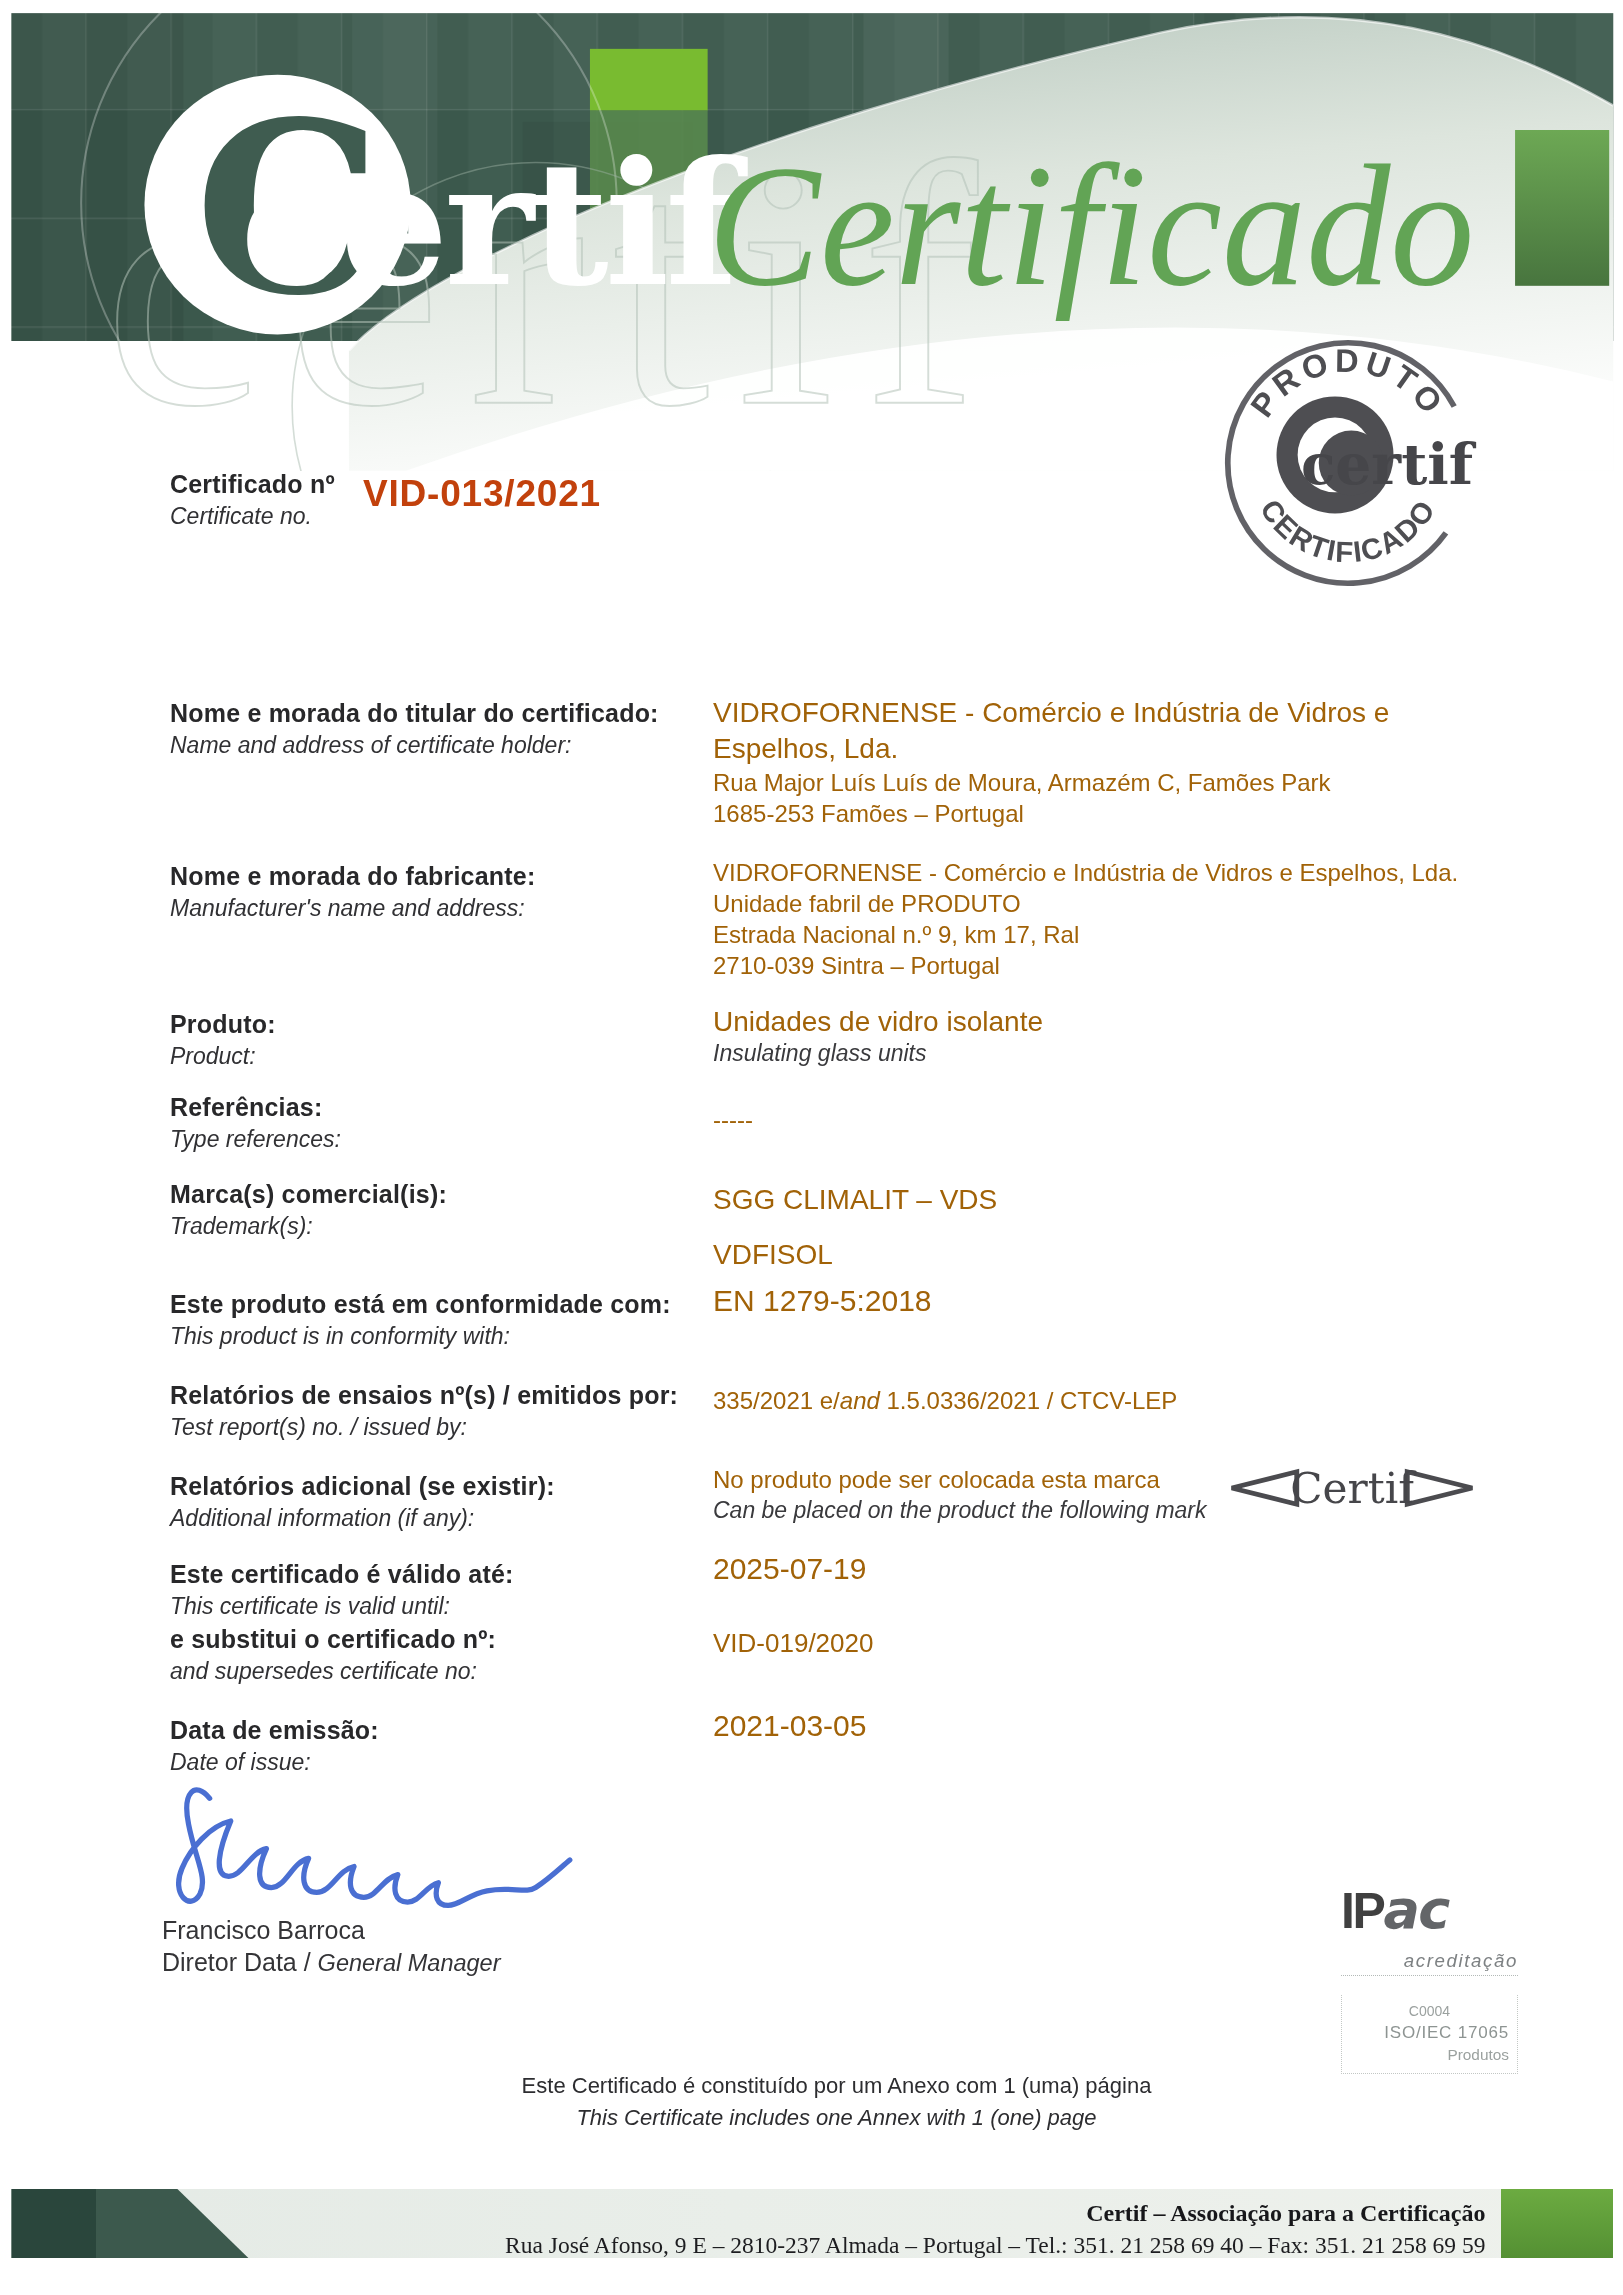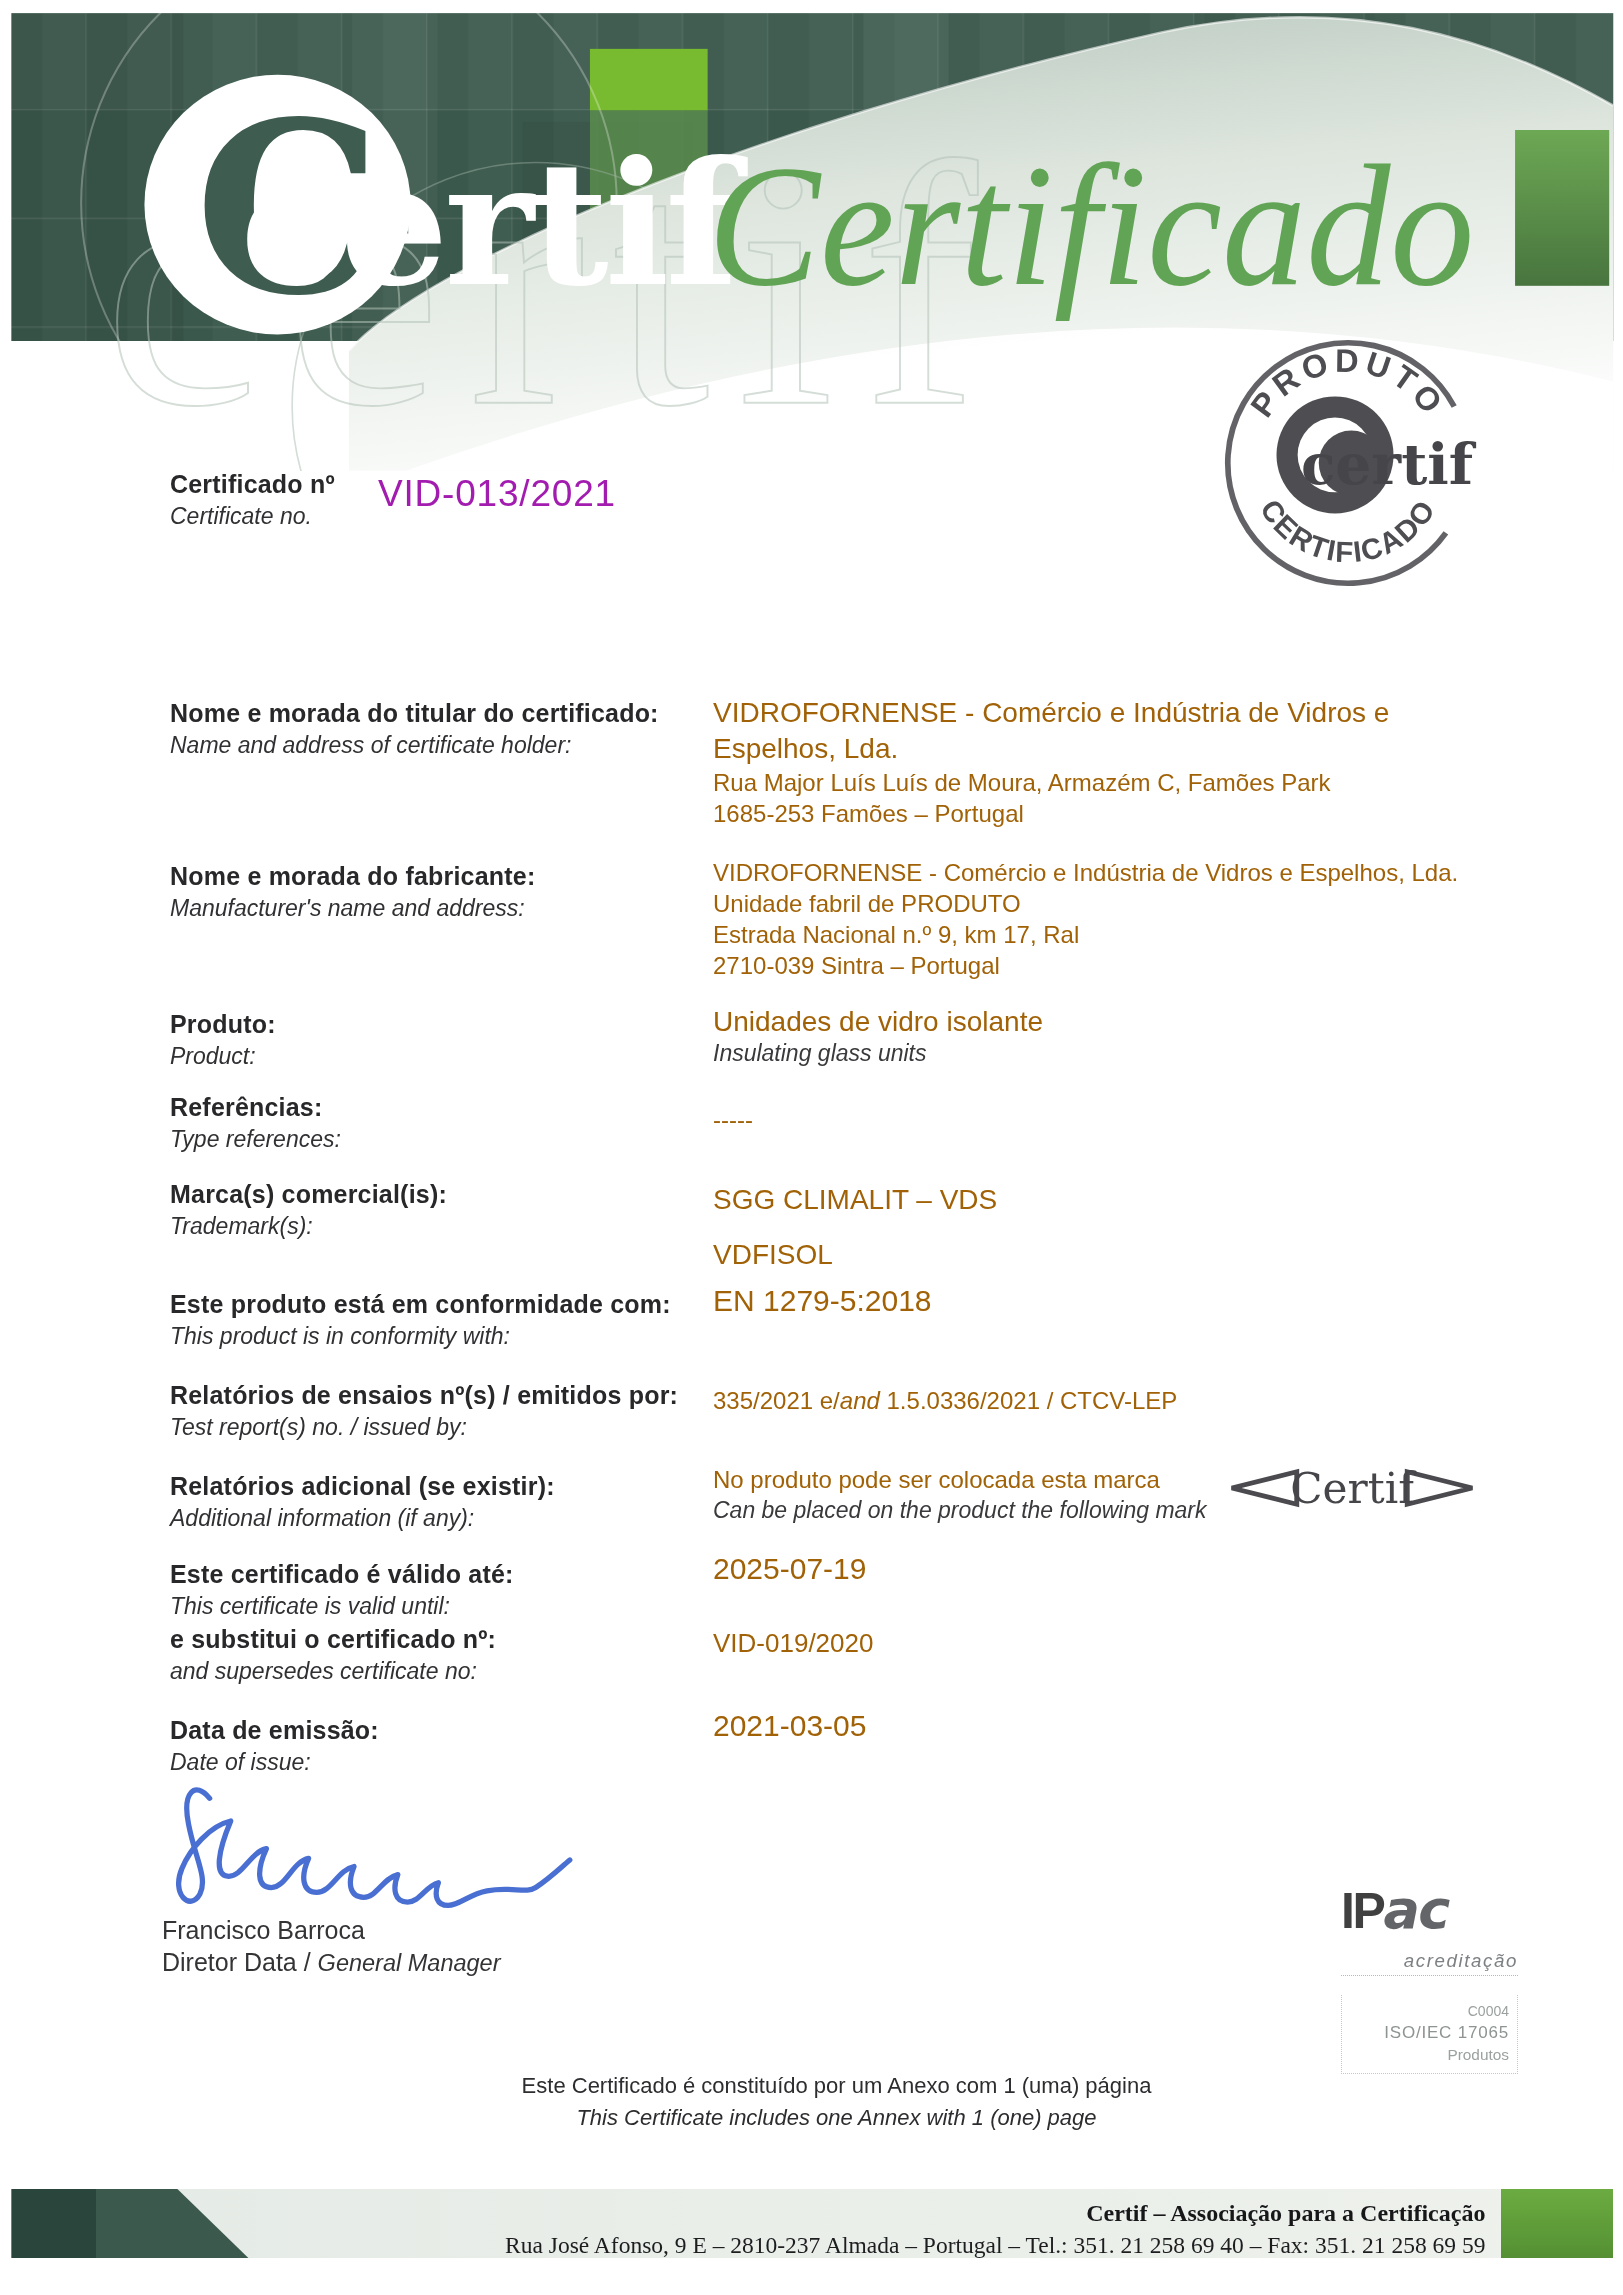--- a/index.html
+++ b/index.html
@@ -30,21 +30,21 @@
   .ipac { position:absolute; left:1341px; top:1885px; width:177px; }
   .ipac-logo { text-align:left; line-height:49px; white-space:nowrap; }
   .ipac-ip { font-family:"Liberation Sans",sans-serif; font-weight:bold; font-size:50px;
              color:#404040; letter-spacing:-2.4px; }
   .ipac-ac { font-family:"DejaVu Sans",sans-serif; font-weight:bold; font-style:italic;
              font-size:54px; color:#636568; letter-spacing:-1.6px; }
   .ipac-tag { margin-top:1.6px; text-align:right; font-style:italic; font-size:18.7px; letter-spacing:1.6px;
               color:#7d8183; border-bottom:1.6px dotted #b4bab7; padding-bottom:3.2px; }
   .ipac-box { margin-top:19.5px; border:1.6px dotted #c3c8c5; border-top:none; padding:6.5px 8px 8px 8px;
               text-align:right; color:#9ba19f; }
-  .ipac-code  { font-size:14px; line-height:19.5px; }
+  .ipac-code  { font-size:14px; line-height:19.5px;text-align:center; }
   .ipac-std   { font-size:17px; line-height:23px; color:#8d9492; letter-spacing:0.8px; }
   .ipac-scope { font-size:15.4px; line-height:21px; }
 
   
   .annex { position:absolute; left:244px; top:2070px; width:1185px; text-align:center; color:#2d2d30; }
   .annex .l1 { font-size:22px; line-height:32px; }
   .annex .l2 { font-style:italic; font-size:22px; line-height:31px; }
 
   
   .footer { position:absolute; left:11.4px; top:2189px; width:1602px; height:69px;
@@ -133,21 +133,21 @@
     </text>
     <text font-family="Liberation Sans, sans-serif" font-weight="bold" font-size="36" letter-spacing="2" fill="#4e4e52">
       <textPath href="#arcBottom" startOffset="50%" text-anchor="middle">CERTIFICADO</textPath>
     </text>
   </svg>
 
   <div class="lbl" style="top:467px">
     <span class="pt">Certificado nº</span>
     <span class="en">Certificate no.</span>
   </div>
-  <div class="abs" style="left:378px;top:473px;font-size:37px;font-weight:normal;color:#a21caf;letter-spacing:0.8px">VID-013/2021</div>
+  <div class="abs" style="left:363px;top:473px;font-size:37px;font-weight:bold;color:#c2410c;letter-spacing:0.8px">VID-013/2021</div>
 
   <div class="lbl" style="top:696px">
     <span class="pt">Nome e morada do titular do certificado:</span>
     <span class="en">Name and address of certificate holder:</span>
   </div>
   <div class="val big" style="top:695px">
     <span class="blockline">VIDROFORNENSE - Comércio e Indústria de Vidros e</span>
     <span class="blockline">Espelhos, Lda.</span>
     <span class="blockline midp">Rua Major Luís Luís de Moura, Armazém C, Famões Park</span>
     <span class="blockline midp">1685-253 Famões – Portugal</span>

